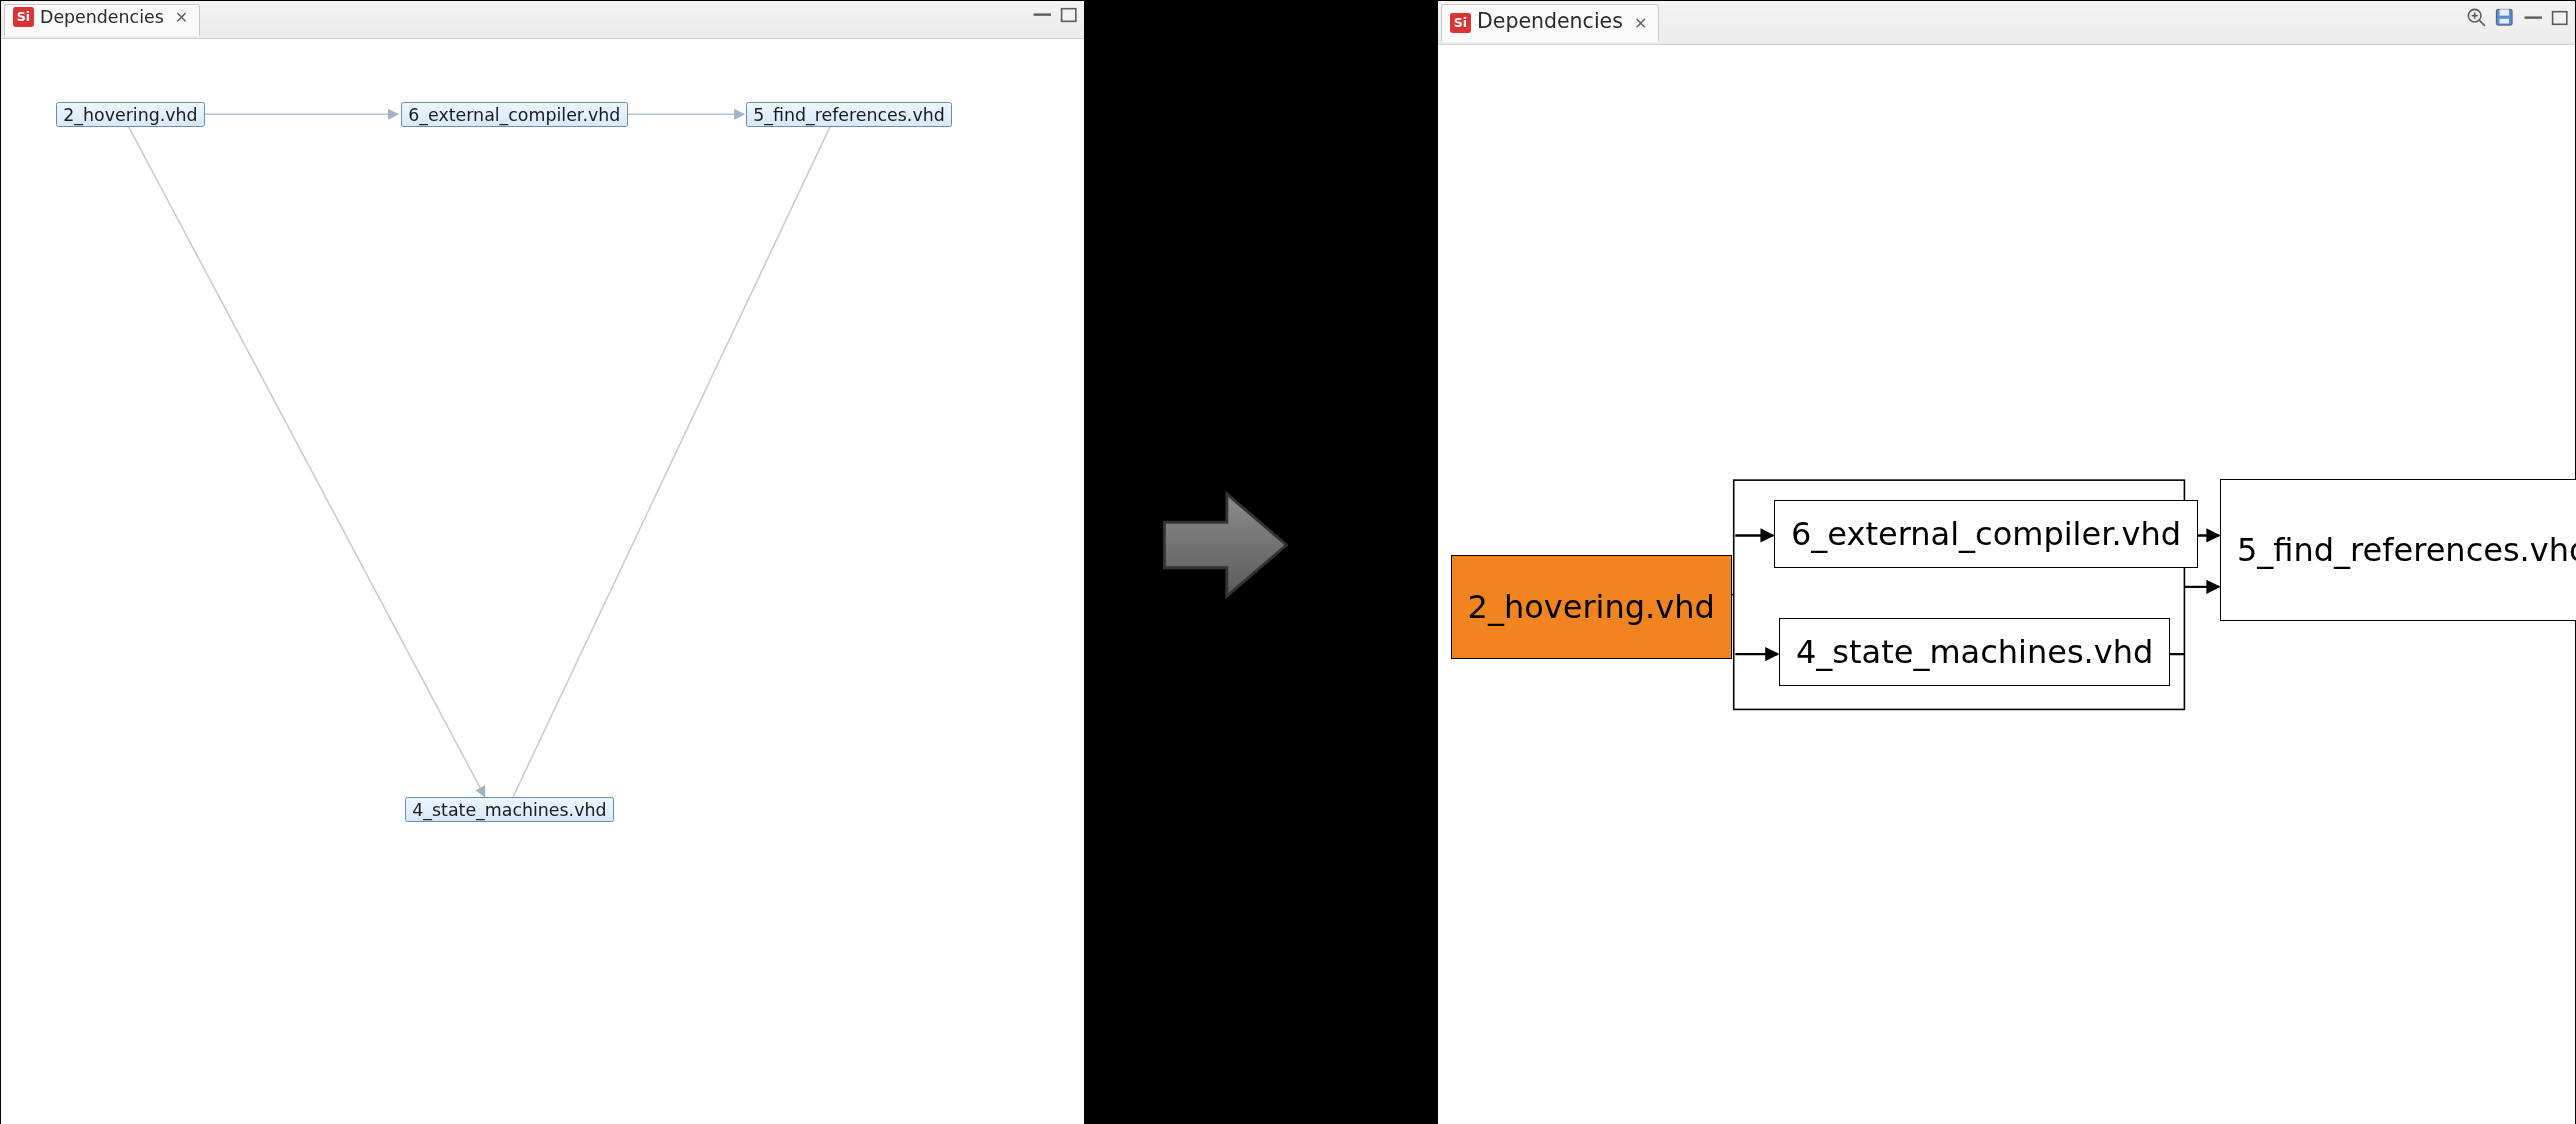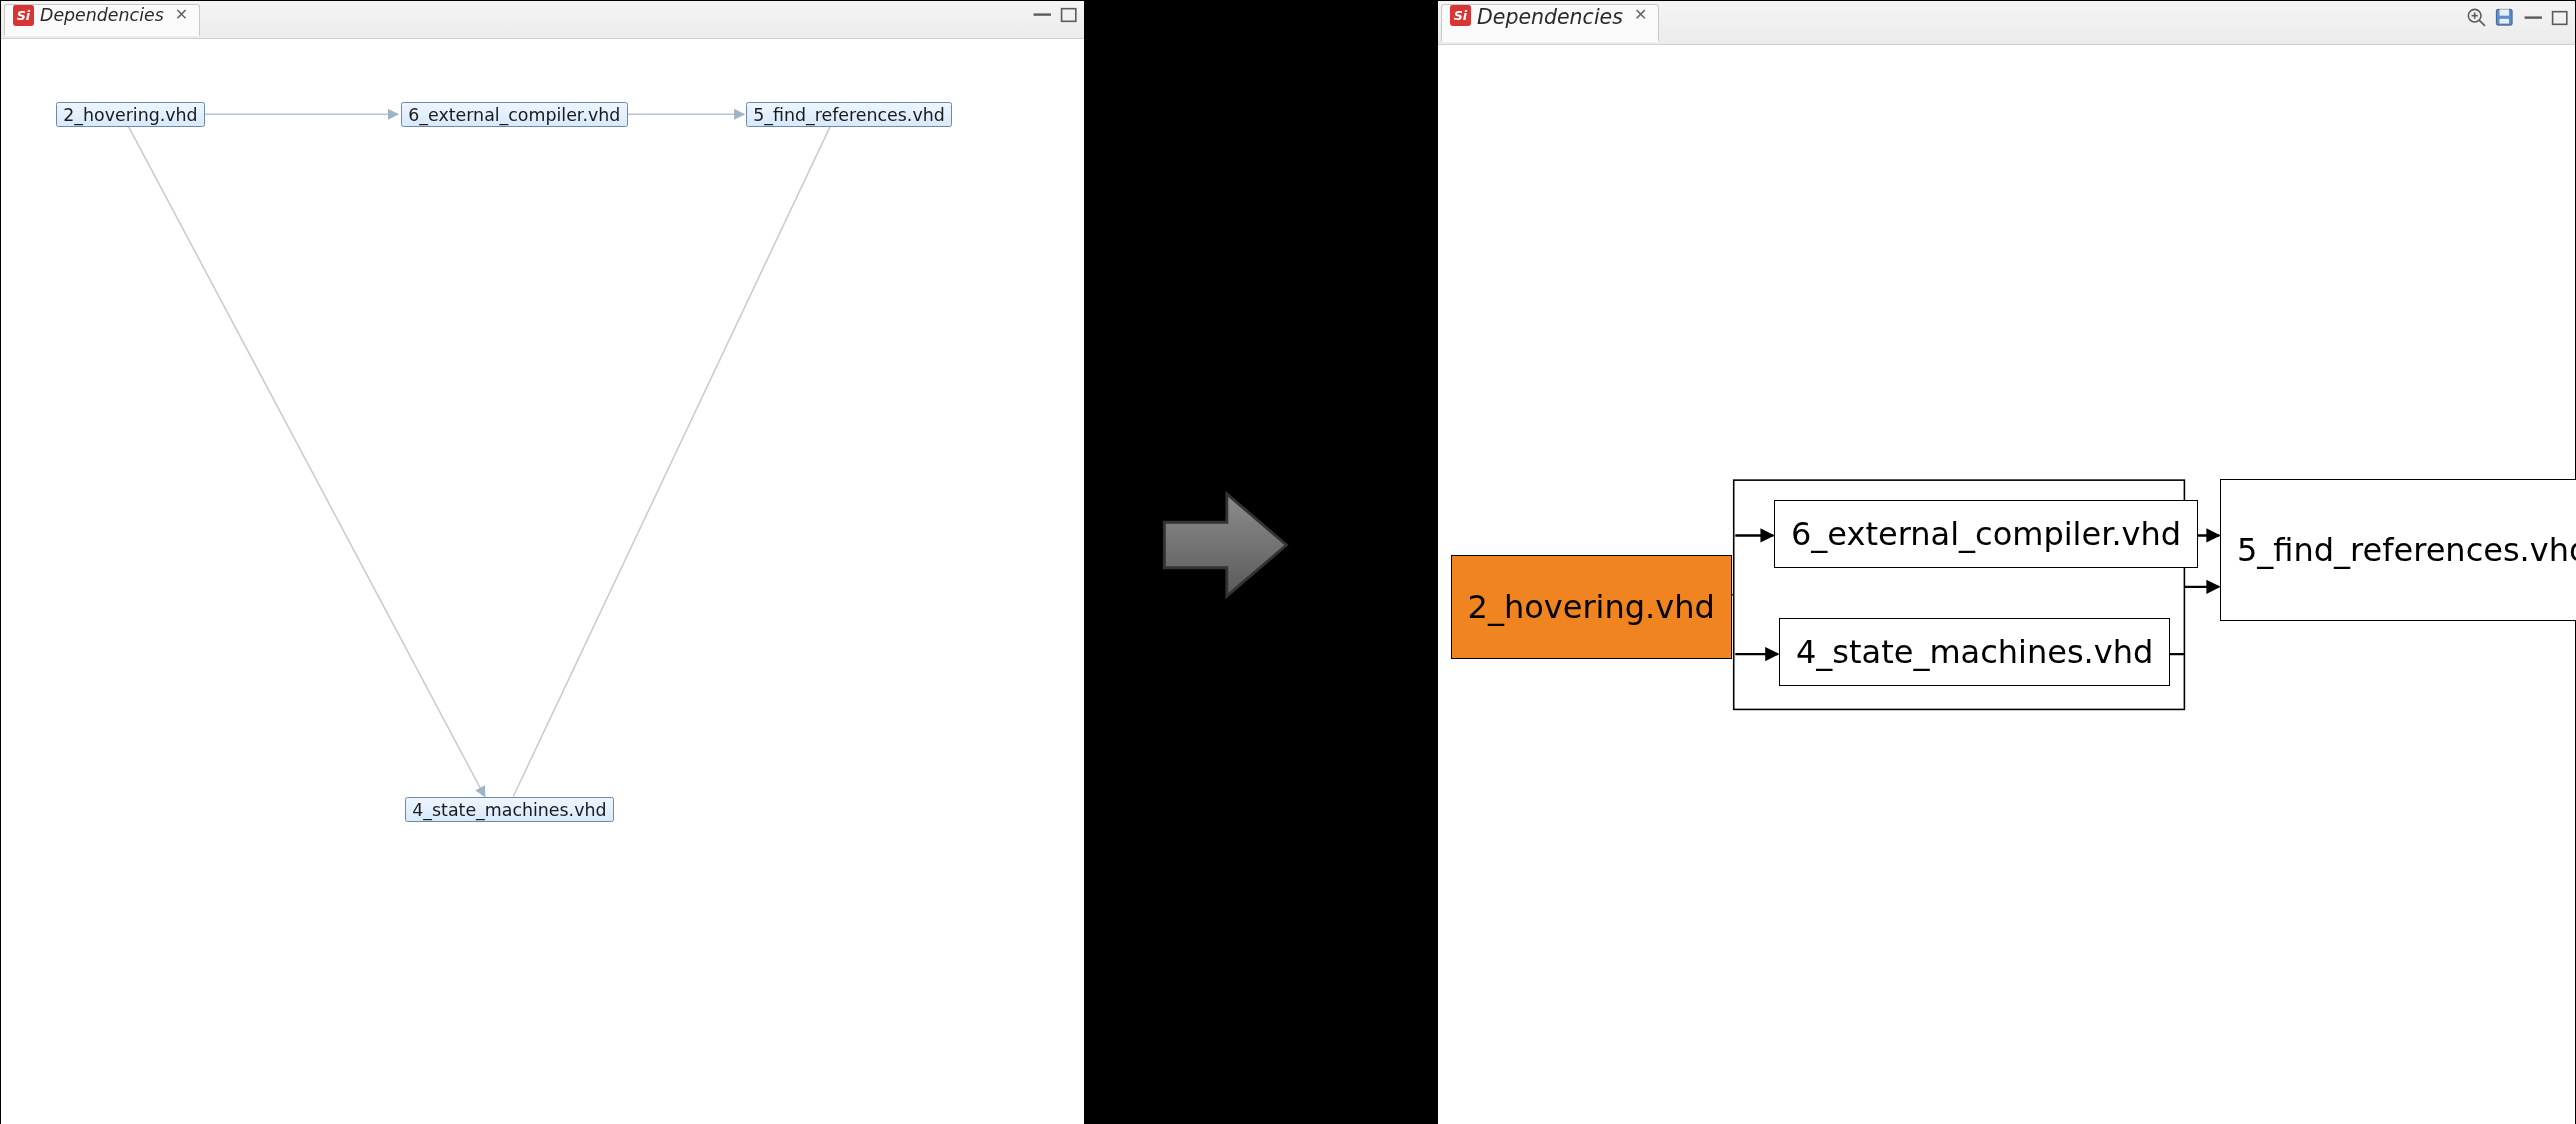--- a/index.html
+++ b/index.html
@@ -27,31 +27,30 @@
     position: relative;
     height: 38px;
     background: linear-gradient(#f4f4f4, #ececec);
     border-bottom: 0.8px solid #d0d0d0;
   }
   .tabbar.right { height: 44px; }
   .tab {
     position: absolute;
     left: 3.2px; top: 3.2px;
     height: 32px;
-    padding: 0 11px 0 8px;
+    padding: 0 11px 8px 8px;
     background: #fafafa;
     border: 0.8px solid #c8c8c8;
     border-bottom: 0.8px solid #fff;
     border-radius: 3.2px 3.2px 0 0;
     display: flex;
-    align-items: flex-start;
+    align-items: flex-end;
     gap: 6.3px;
     font-size: 17.4px;
     color: #2a2a2a;
-    font-style: italic;
   }
   .tabbar.right .tab { height: 38px; font-size: 20.5px; }
   .tab .si-badge {
     width: 20.5px; height: 20.5px;
     background: #d93535;
     color: #fff;
     font-weight: 700;
     font-size: 12.6px;
     display: flex; align-items: center; justify-content: center;
     border-radius: 2.4px;

